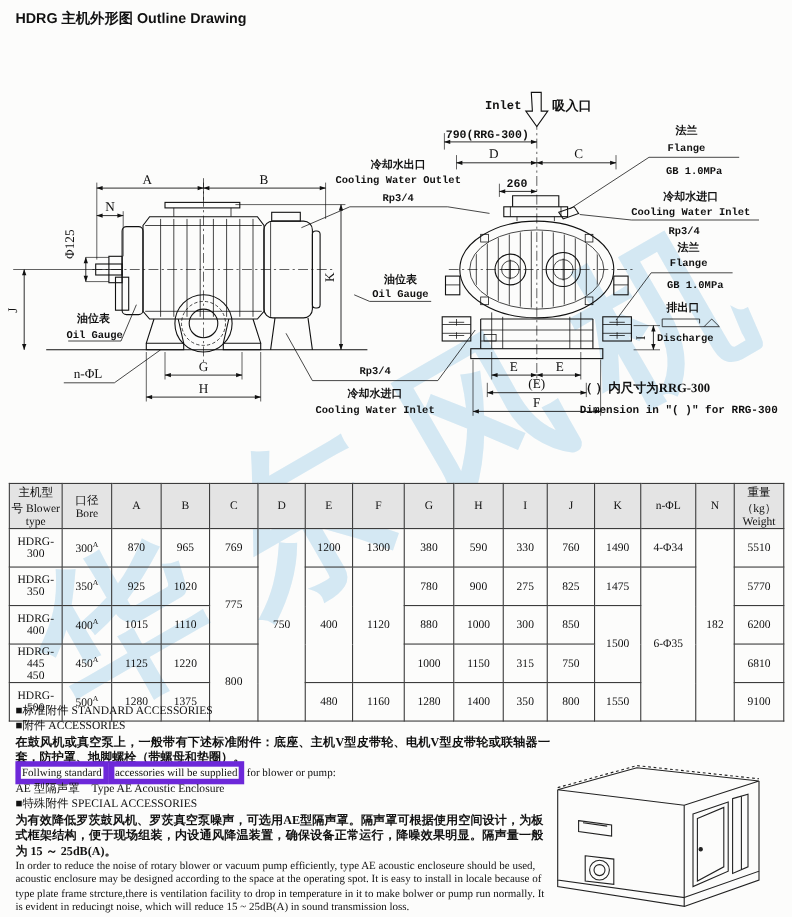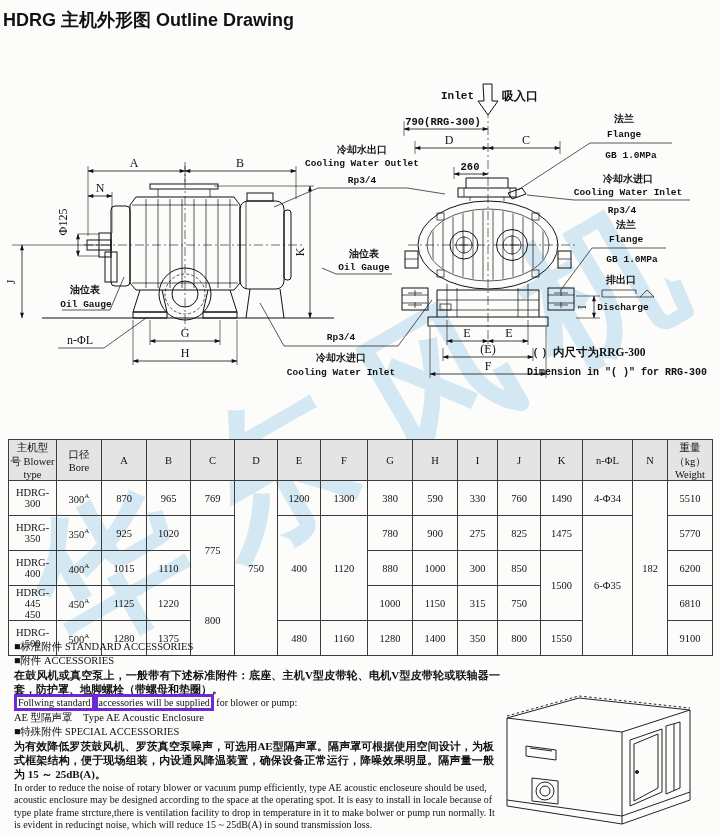--- a/index.html
+++ b/index.html
@@ -2,22 +2,22 @@
 <html><head>
 <meta charset="utf-8">
 <style>
   html,body{margin:0;padding:0;background:#e9e9e9;}
   #page{position:relative;width:720px;height:834px;background:#fcfcfb;overflow:hidden;
         font-family:"Liberation Serif",serif;color:#111;}
   #wm{position:absolute;left:-6px;top:520px;z-index:0;font-size:152px;font-weight:bold;
       color:rgba(118,186,226,.30);letter-spacing:36px;white-space:nowrap;
       transform:rotate(-30deg);transform-origin:0 0;font-family:"Liberation Serif",serif;
       pointer-events:none;}
-  #title{position:absolute;left:3px;top:8px;z-index:1;
-         font-family:"Liberation Sans",sans-serif;font-weight:bold;font-size:18px;}
+  #title{position:absolute;left:14px;top:8px;z-index:1;
+         font-family:"Liberation Sans",sans-serif;font-weight:bold;font-size:13px;}
   svg text{fill:#111;}
   .zh{font:bold 10px "Liberation Serif",serif;}
   .zhb{font:bold 11.5px "Liberation Serif",serif;}
   .en{font:bold 9.5px "Liberation Mono",monospace;}
   .dl{font:12px "Liberation Serif",serif;}
   .ln{stroke:#111;stroke-width:1;fill:none;}
   .thin{stroke:#111;stroke-width:.7;fill:none;}
   .ext{stroke:#111;stroke-width:.6;fill:none;}
   .cl{stroke:#111;stroke-width:.6;fill:none;stroke-dasharray:9 3 2 3;}
   .dim{stroke:#111;stroke-width:.8;fill:none;marker-start:url(#ar);marker-end:url(#ar);}
@@ -29,21 +29,21 @@
         font:10.5px "Liberation Serif",serif;padding:0;white-space:pre-line;}
   th{background:#e4e4e4;font-weight:normal;height:40px;}
   tr.r{height:35px;}
   td{background:transparent;}
   sup{font-size:7px;}
   #notes{position:absolute;left:14px;top:640px;width:486px;z-index:1;}
   #notes p{margin:0 0 1px 0;}
   .sec{font-size:10.5px;line-height:13px;}
   .zhp{font-weight:bold;font-size:11px;line-height:14px;text-align:justify;}
   .enp{font-size:10px;line-height:12.5px;}
-  .boxed{border:3px solid #6d28d9;padding:0 1px;}
+  .boxed{border:5px solid #6d28d9;padding:0 1px;}
   #enclosure{position:absolute;left:494px;top:684px;z-index:1;}
 </style>
 </head>
 <body>
 
 <div id="page">
 
   <div id="wm">华东风机</div>
 
   <div id="title">HDRG 主机外形图 Outline Drawing</div>

